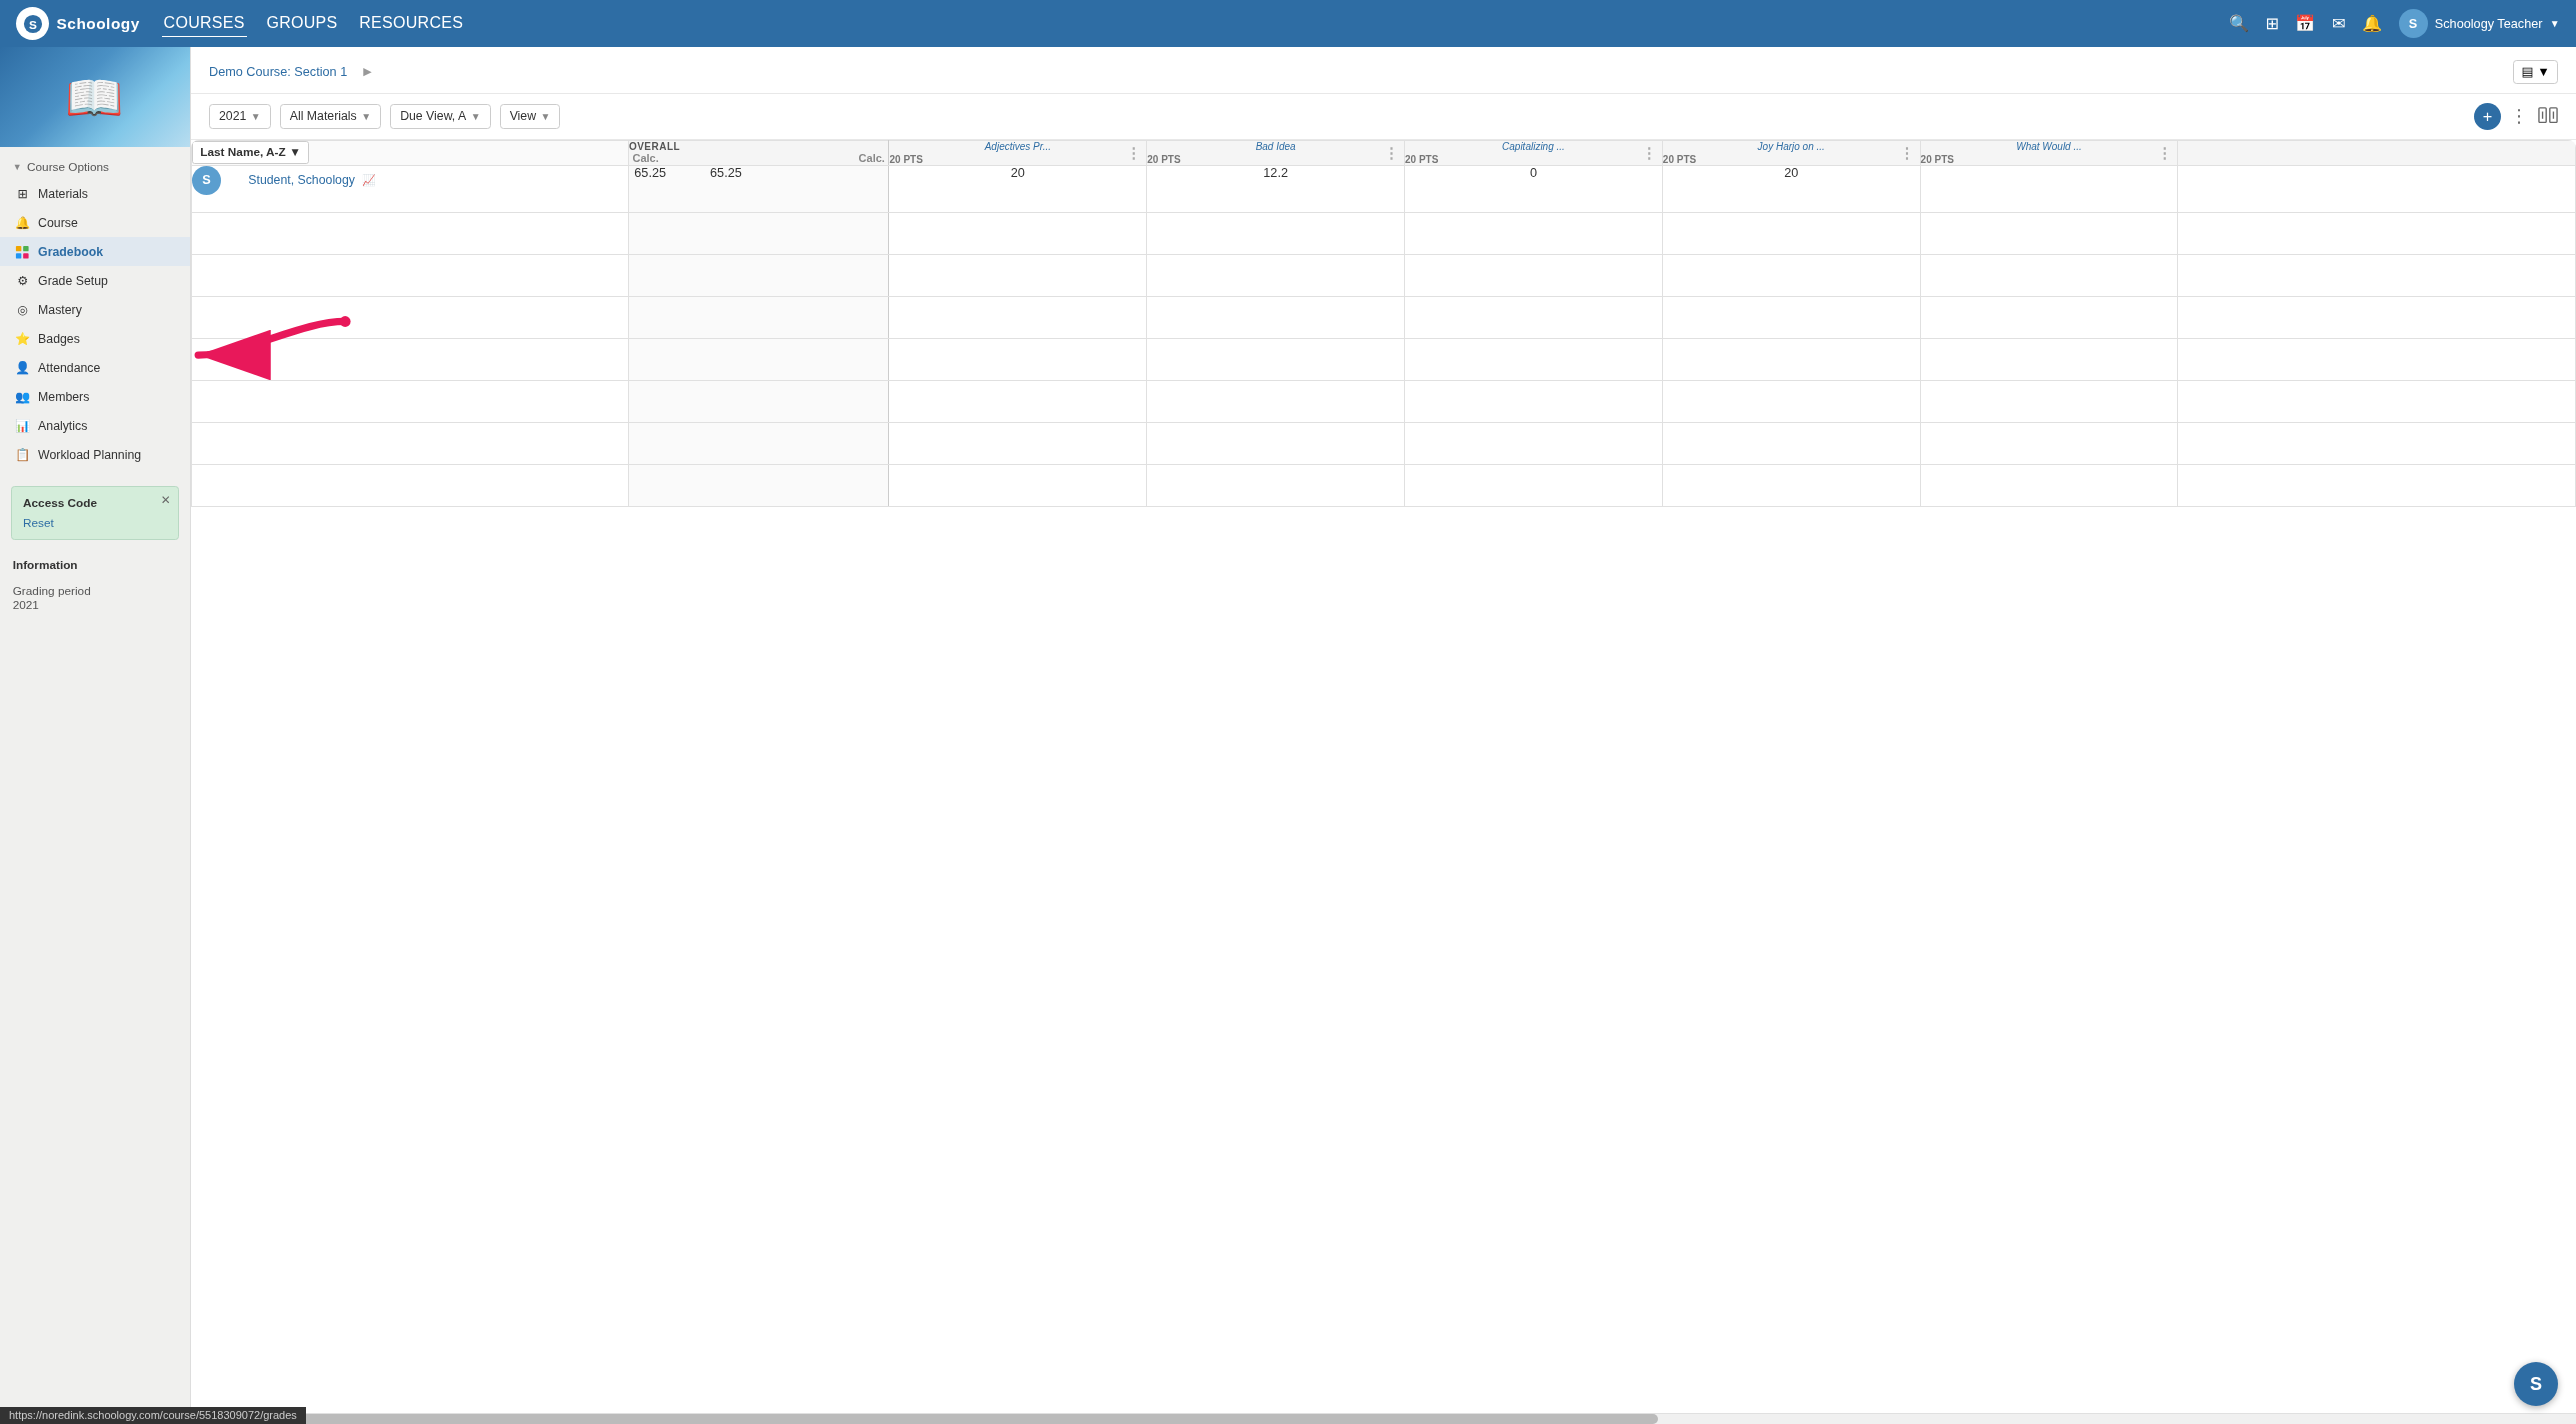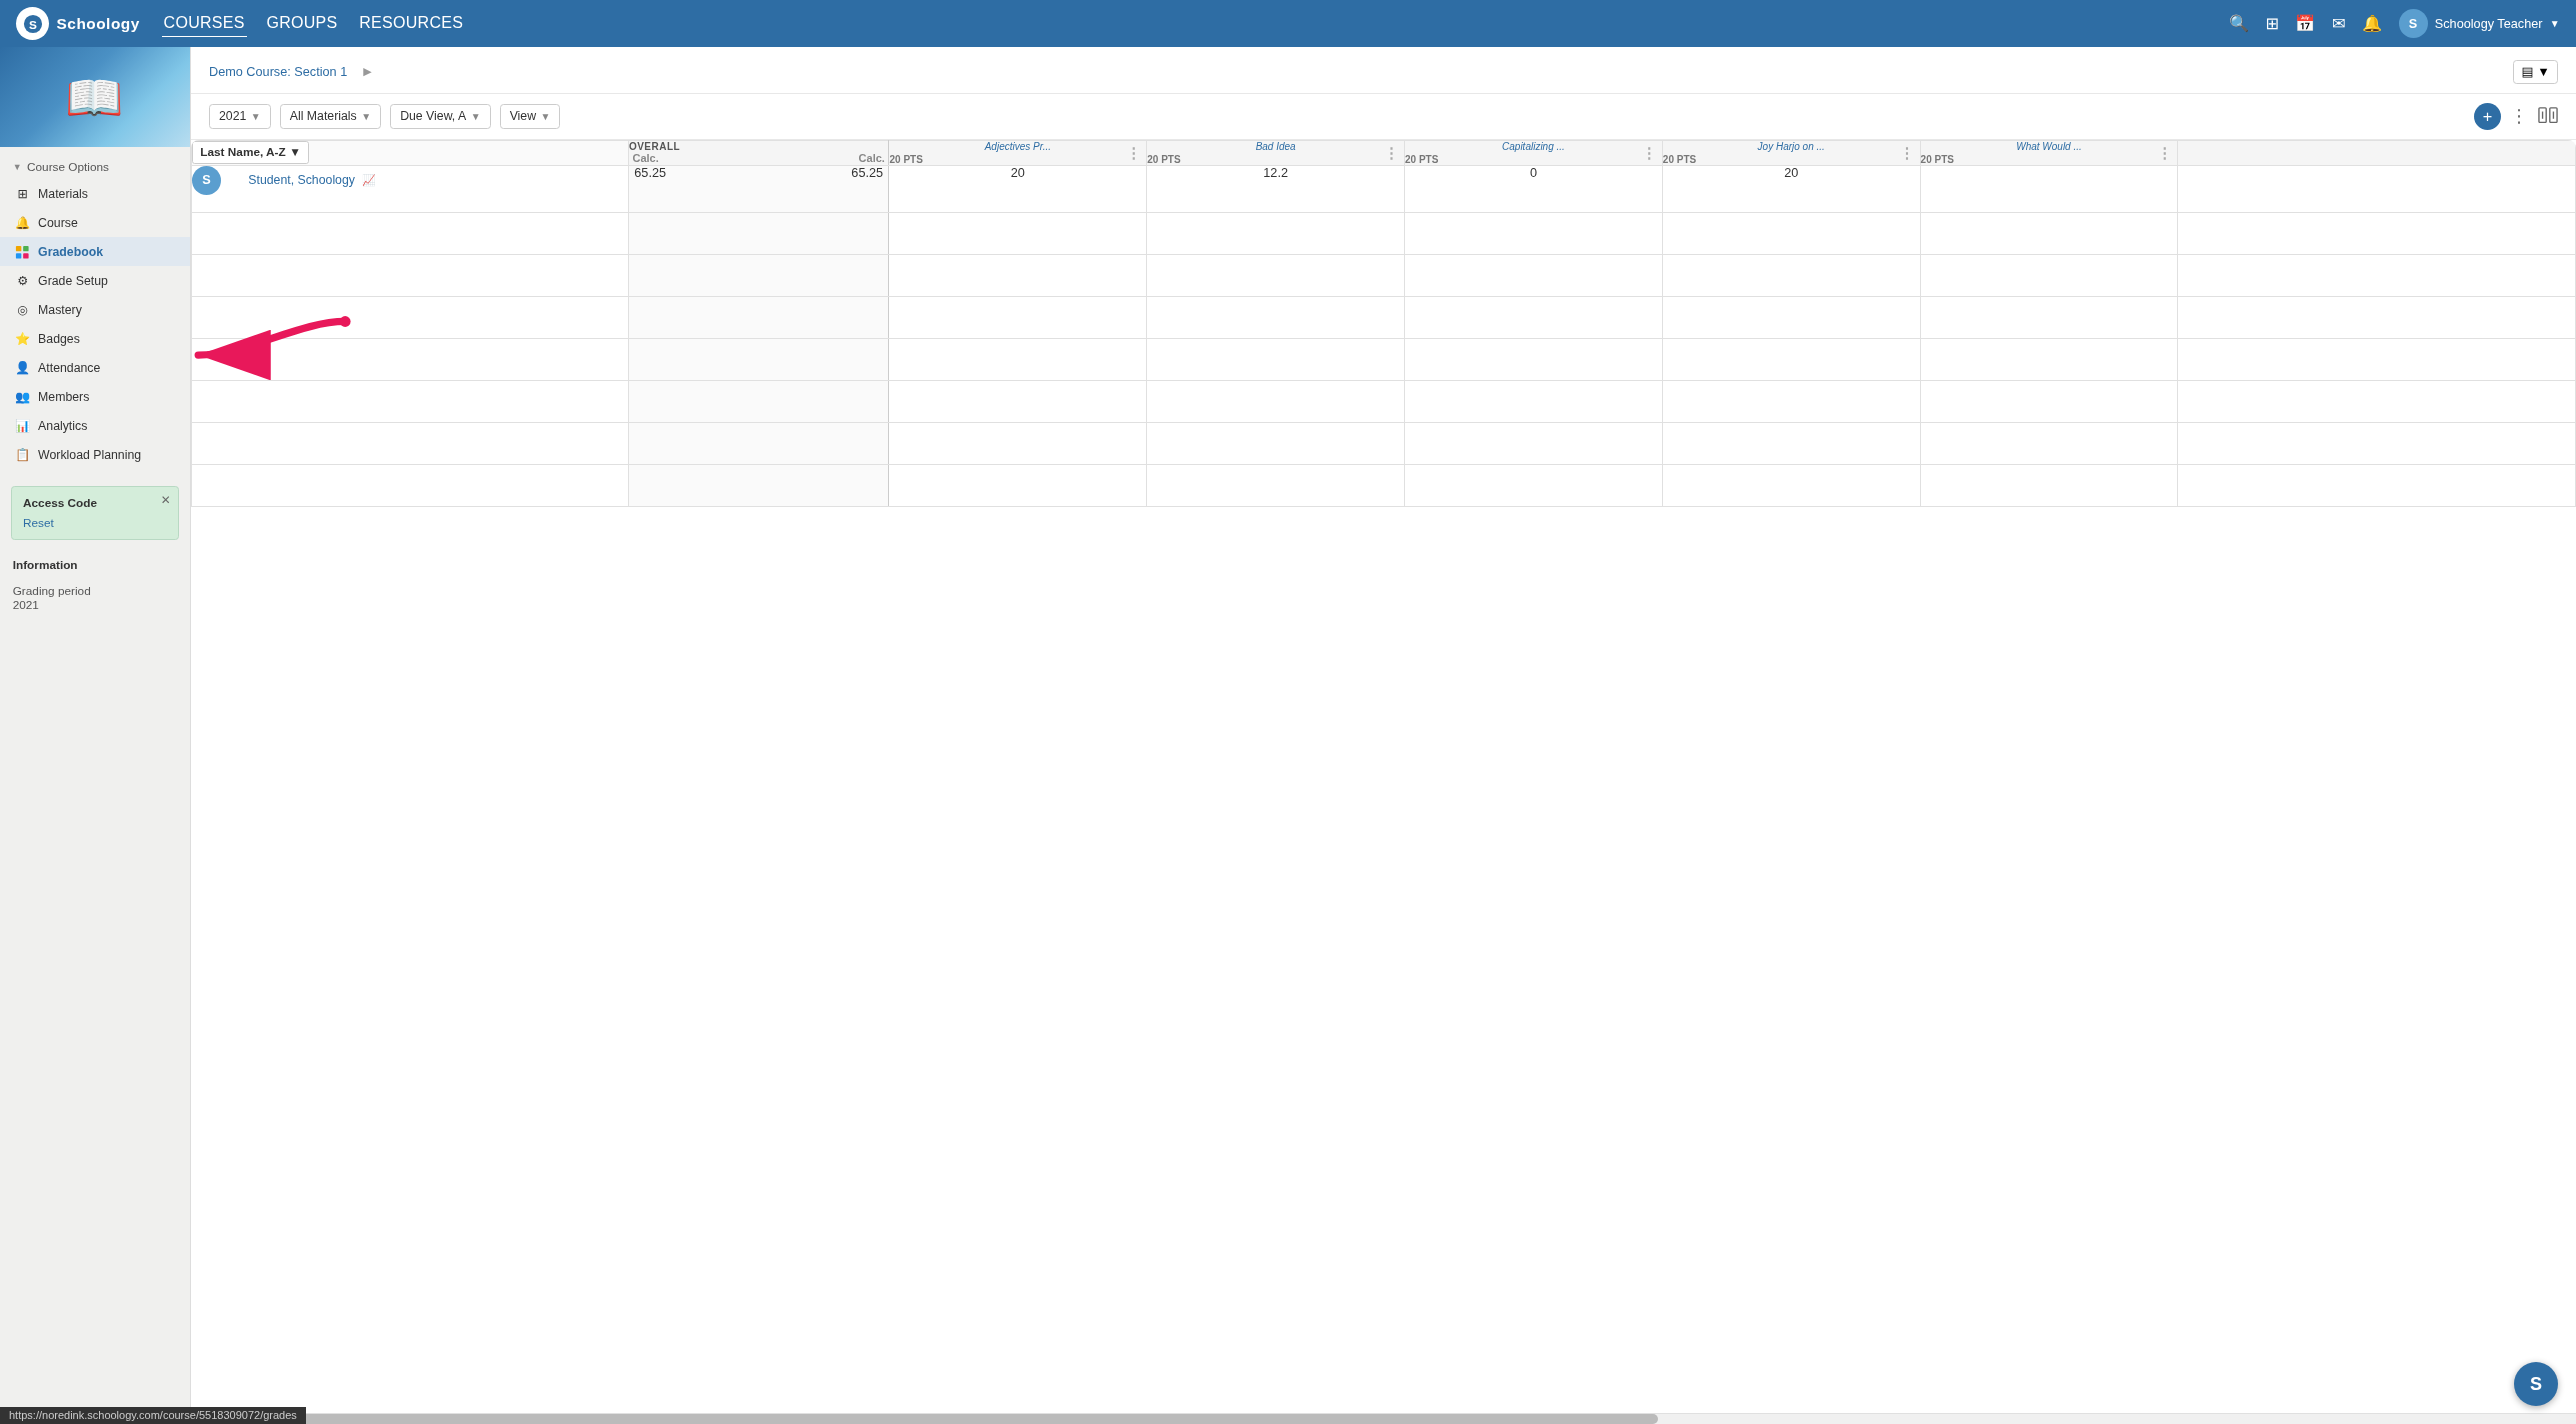--- a/index.html
+++ b/index.html
@@ -446,21 +446,21 @@
 
           <tr style="height:47px;">
             <td class="td-student">
               <div class="td-student-inner">
                 <div class="student-avatar">S</div>
                 <span class="student-name">Student, Schoology</span>
                 <span class="student-chart-icon">📈</span>
               </div>
             </td>
             <td class="td-overall" style="border-right: 1.8px solid #ccc;">
-              <div style="display:flex;justify-content:space-between;padding:0 5.4px;gap:44px;">
+              <div style="display:flex;justify-content:flex-start;padding:0 5.4px;gap:44px;">
                 <span>65.25</span>
                 <span>65.25</span>
               </div>
             </td>
             <td class="td-grade">
               <span>20</span>
             </td>
             <td class="td-grade">
               <span>12.2</span>
             </td>

